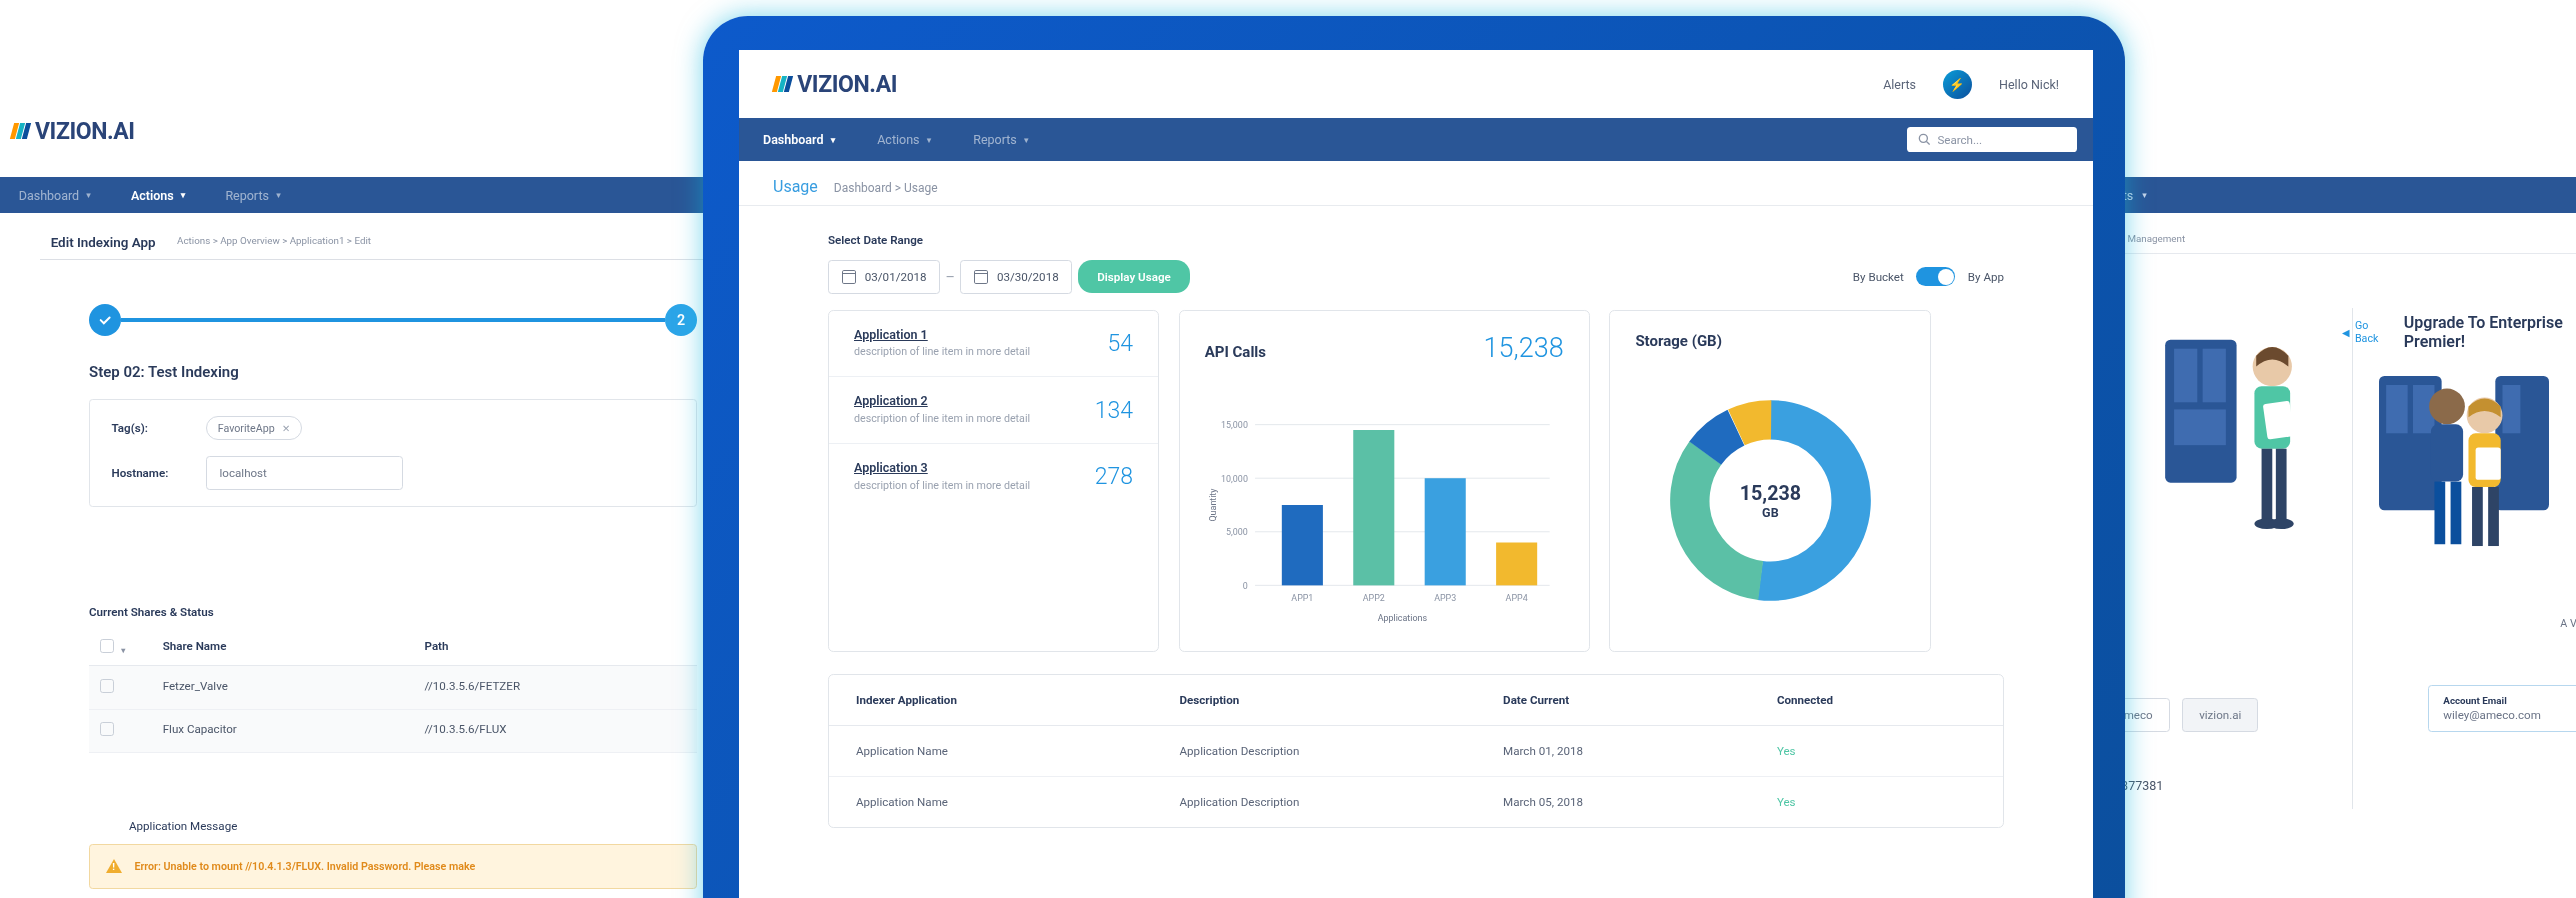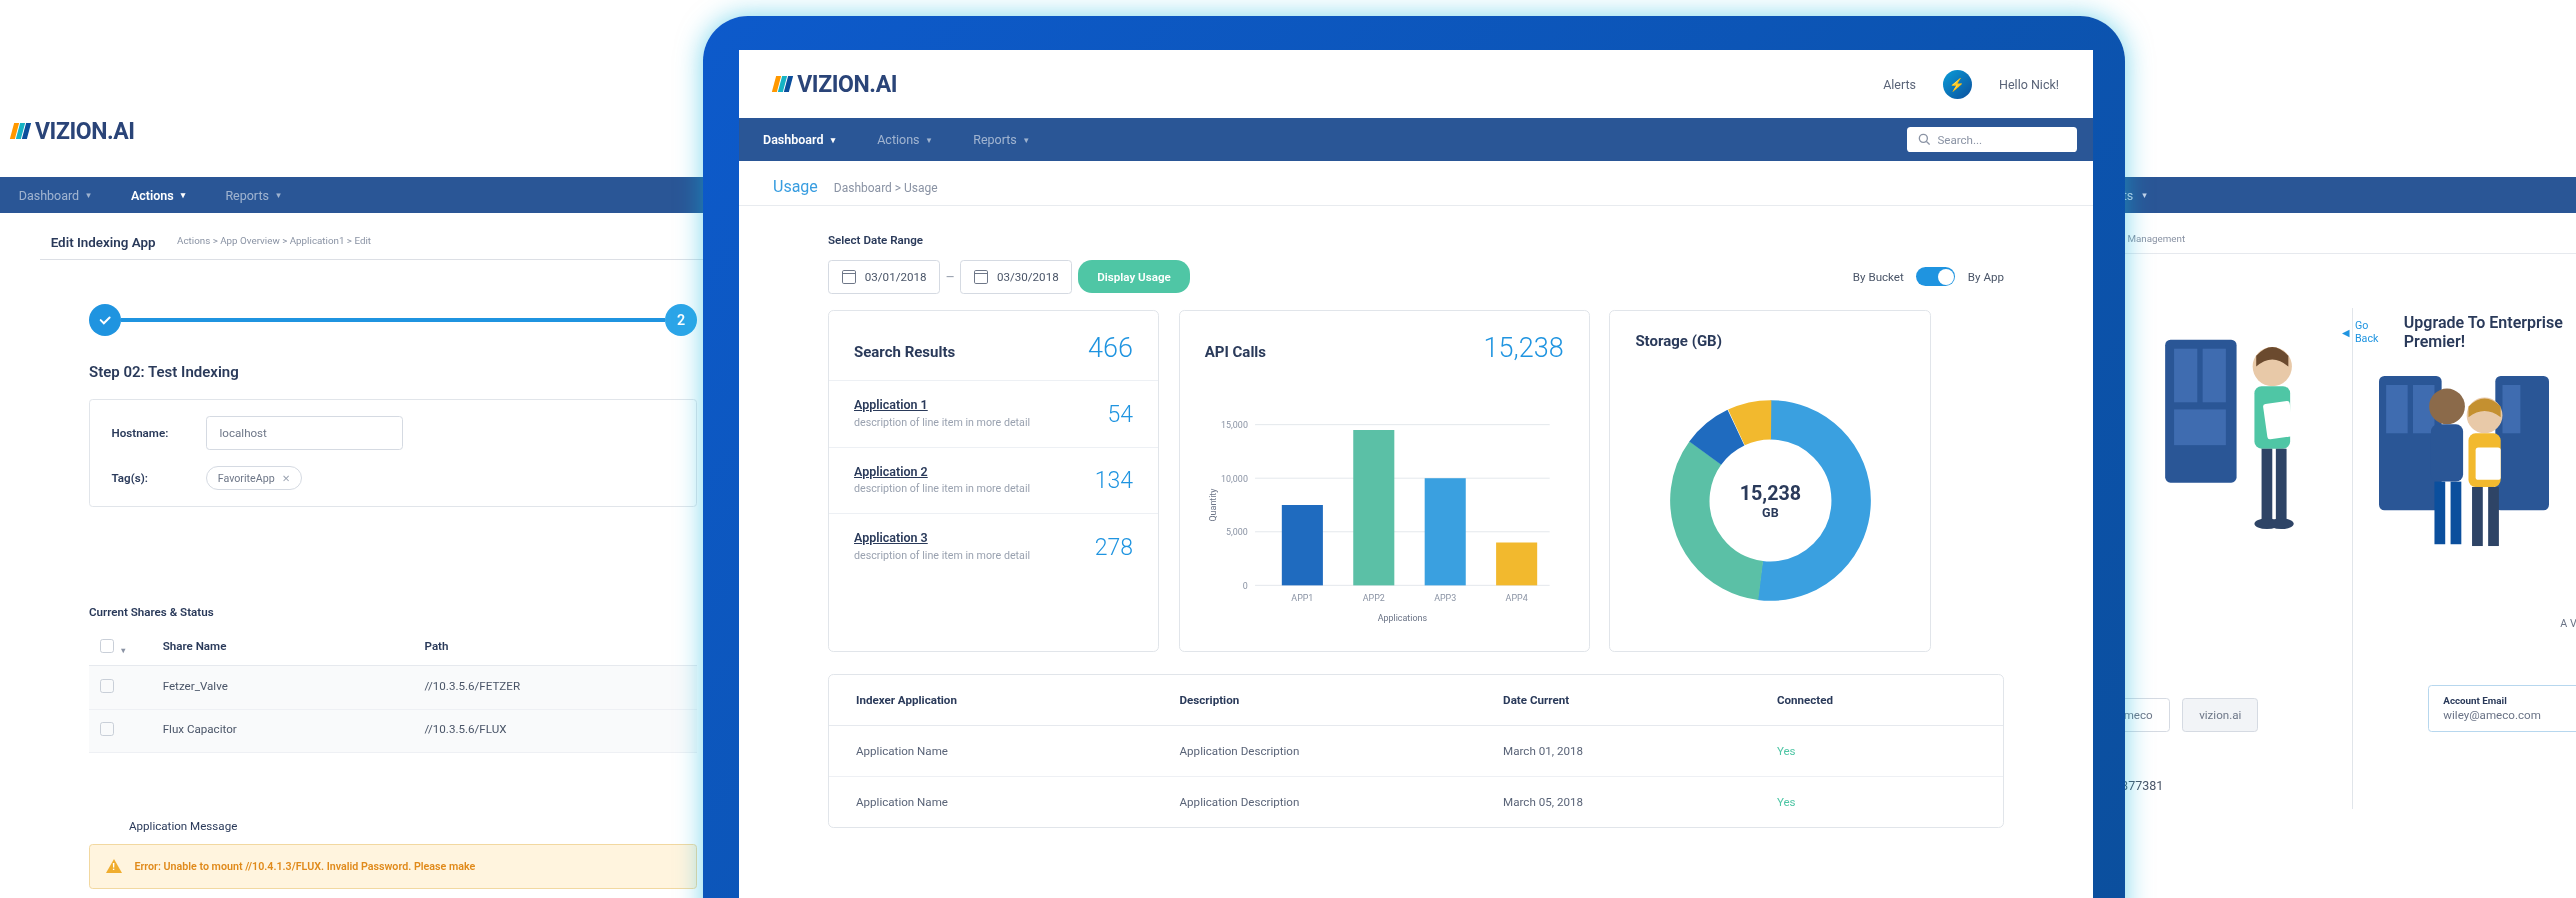--- a/index.html
+++ b/index.html
@@ -153,29 +153,29 @@
     <svg width="14.3" height="14.3" viewBox="0 0 16 16">
         <path d="M3 8 L6.5 11.5 L13 5" stroke="#fff" stroke-width="2.2" fill="none" stroke-linecap="round"></path>
       </svg>
   </div>
   <div class="step-line"></div>
   <div class="step-dot current">2</div>
 </div>
 <div class="step-title">Step 02: Test Indexing</div>
 <div class="form-box">
   <div class="form-row">
-    <span class="form-label">Hostname:</span>
-    <span class="input-box">localhost</span>
-  </div>
-  <div class="form-row">
     <span class="form-label">Tag(s):</span>
     <span class="tag-chip">
       <span>FavoriteApp</span>
       <span style="font-size:9.8px;color:#9aa2b0;">✕</span>
     </span>
+  </div>
+  <div class="form-row">
+    <span class="form-label">Hostname:</span>
+    <span class="input-box">localhost</span>
   </div>
 </div>
 <div class="shares-label">Current Shares &amp; Status</div>
 <div class="shares-table">
   <div class="shares-head">
     <span><span class="checkbox"></span><span class="head-chev">▾</span></span>
     <span>Share Name</span>
     <span>Path</span>
   </div>
   <div class="shares-row">
@@ -332,24 +332,20 @@
         <span>By Bucket</span>
         <span class="switch"></span>
         <span>By App</span>
       </div>
     </div>
   </div>
 
   <div class="cards">
 
     <div class="card search">
-      <div class="card-head">
-        <span class="card-title">Search Results</span>
-        <span class="card-big">466</span>
-      </div>
       <div class="sr-item">
         <div>
             <div class="sr-name">Application 1</div>
             <div class="sr-desc">description of line item in more detail</div>
           </div>
         <div class="sr-val">54</div>
       </div>
       <div class="sr-item">
         <div>
             <div class="sr-name">Application 2</div>

